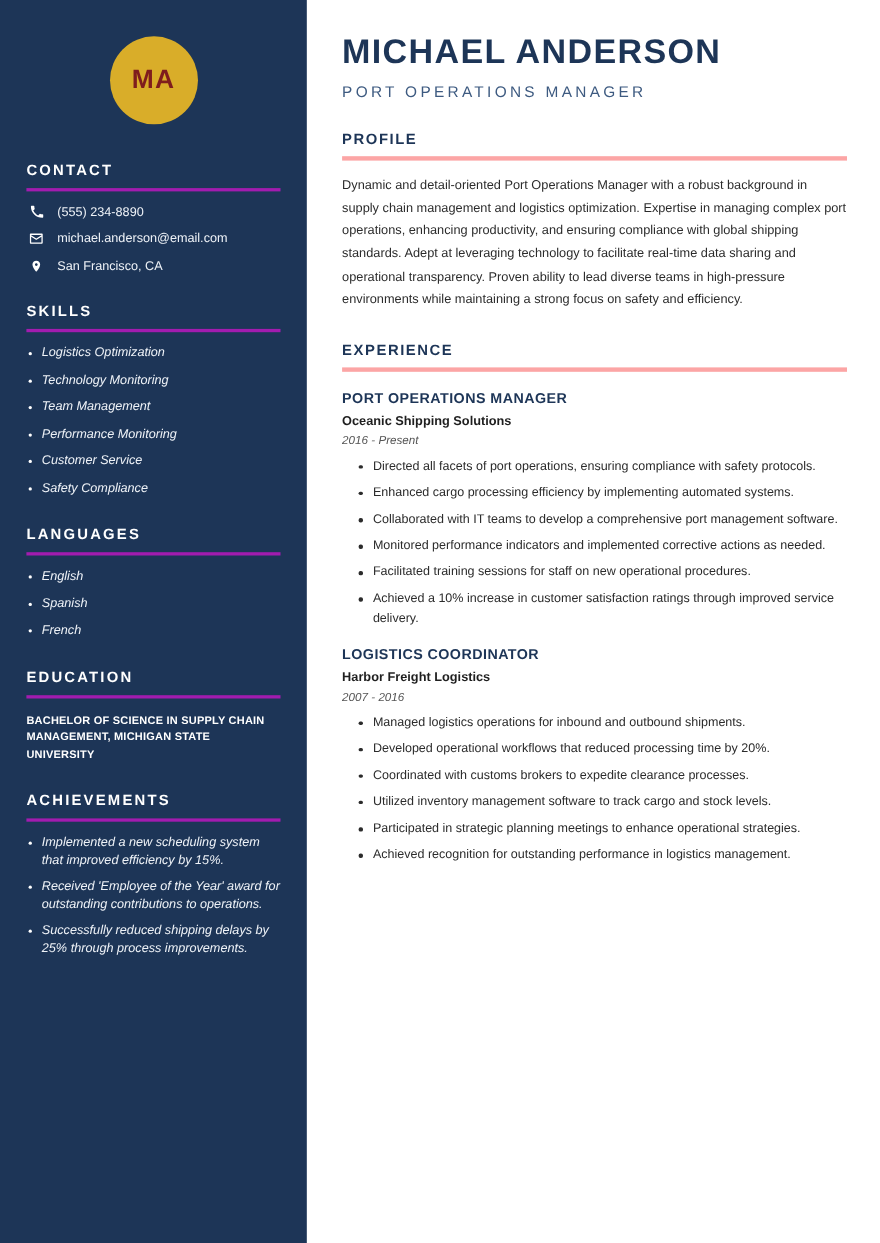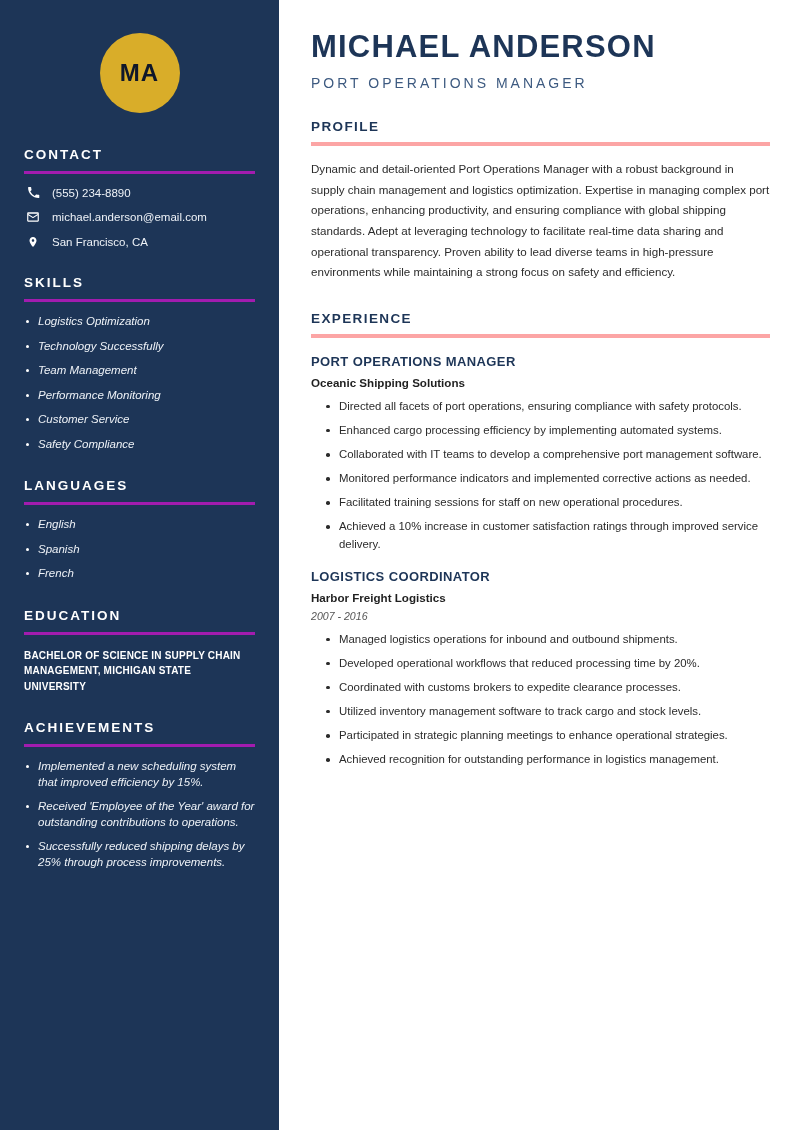--- a/index.html
+++ b/index.html
@@ -34,21 +34,21 @@
     display: flex;
     justify-content: center;
     padding-top: 33px;
     padding-bottom: 34px;
   }
   .avatar {
     width: 80px;
     height: 80px;
     border-radius: 50%;
     background: #d9ad29;
-    color: #0f172a;
+    color: #7f1d1d;
     display: flex;
     align-items: center;
     justify-content: center;
     font-size: 24px;
     font-weight: bold;
     letter-spacing: 1px;
   }
   .side-heading {
     font-size: 13.5px;
     font-weight: bold;
@@ -241,21 +241,21 @@
           <span>San Francisco, CA</span>
         </div>
 
       </div>
     </section>
 
     <section class="side-block">
       <h2 class="side-heading">SKILLS</h2>
       <ul class="bullets">
         <li>Logistics Optimization</li>
-        <li>Technology Successfully</li>
+        <li>Technology Monitoring</li>
         <li>Team Management</li>
         <li>Performance Monitoring</li>
         <li>Customer Service</li>
         <li>Safety Compliance</li>
       </ul>
     </section>
 
     <section class="side-block">
       <h2 class="side-heading">LANGUAGES</h2>
       <ul class="bullets">
@@ -287,20 +287,21 @@
     <p class="role">PORT OPERATIONS MANAGER</p>
 
     <h2 class="sec-heading">PROFILE</h2>
     <p class="profile-text">Dynamic and detail-oriented Port Operations Manager with a robust background in supply chain management and logistics optimization. Expertise in managing complex port operations, enhancing productivity, and ensuring compliance with global shipping standards. Adept at leveraging technology to facilitate real-time data sharing and operational transparency. Proven ability to lead diverse teams in high-pressure environments while maintaining a strong focus on safety and efficiency.</p>
 
     <h2 class="sec-heading">EXPERIENCE</h2>
 
     <div class="job">
       <h3 class="job-title">PORT OPERATIONS MANAGER</h3>
       <p class="job-company">Oceanic Shipping Solutions</p>
+      <p class="job-dates">2016 - Present</p>
       <ul class="job-bullets">
         <li>Directed all facets of port operations, ensuring compliance with safety protocols.</li>
         <li>Enhanced cargo processing efficiency by implementing automated systems.</li>
         <li>Collaborated with IT teams to develop a comprehensive port management software.</li>
         <li>Monitored performance indicators and implemented corrective actions as needed.</li>
         <li>Facilitated training sessions for staff on new operational procedures.</li>
         <li>Achieved a 10% increase in customer satisfaction ratings through improved service delivery.</li>
       </ul>
     </div>
 

